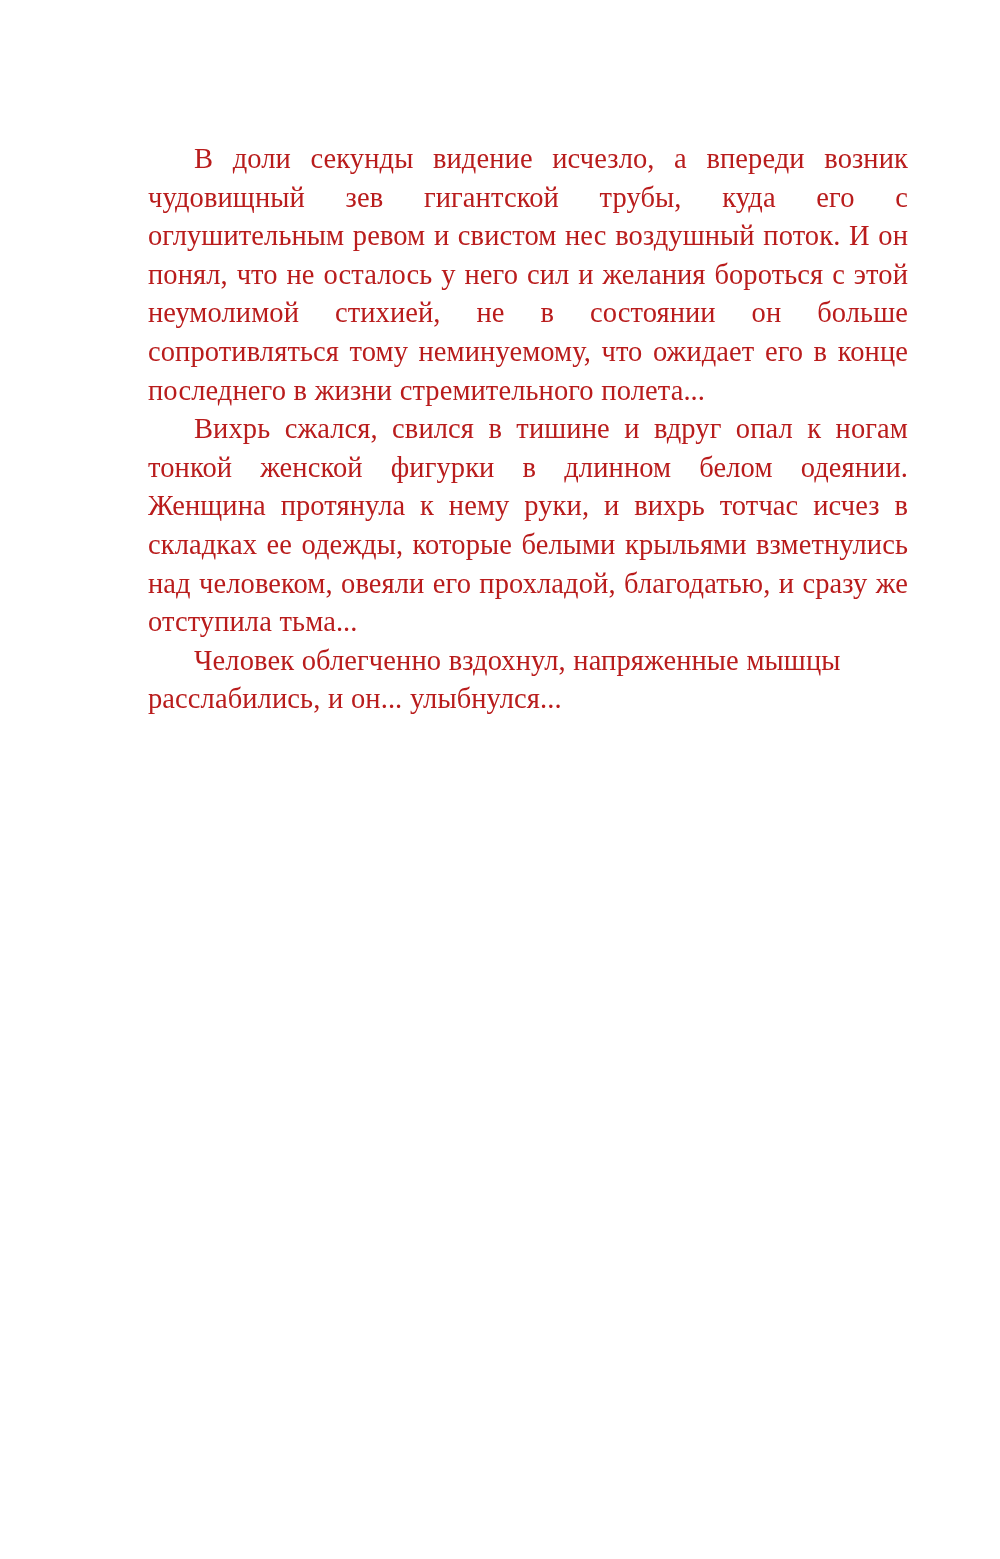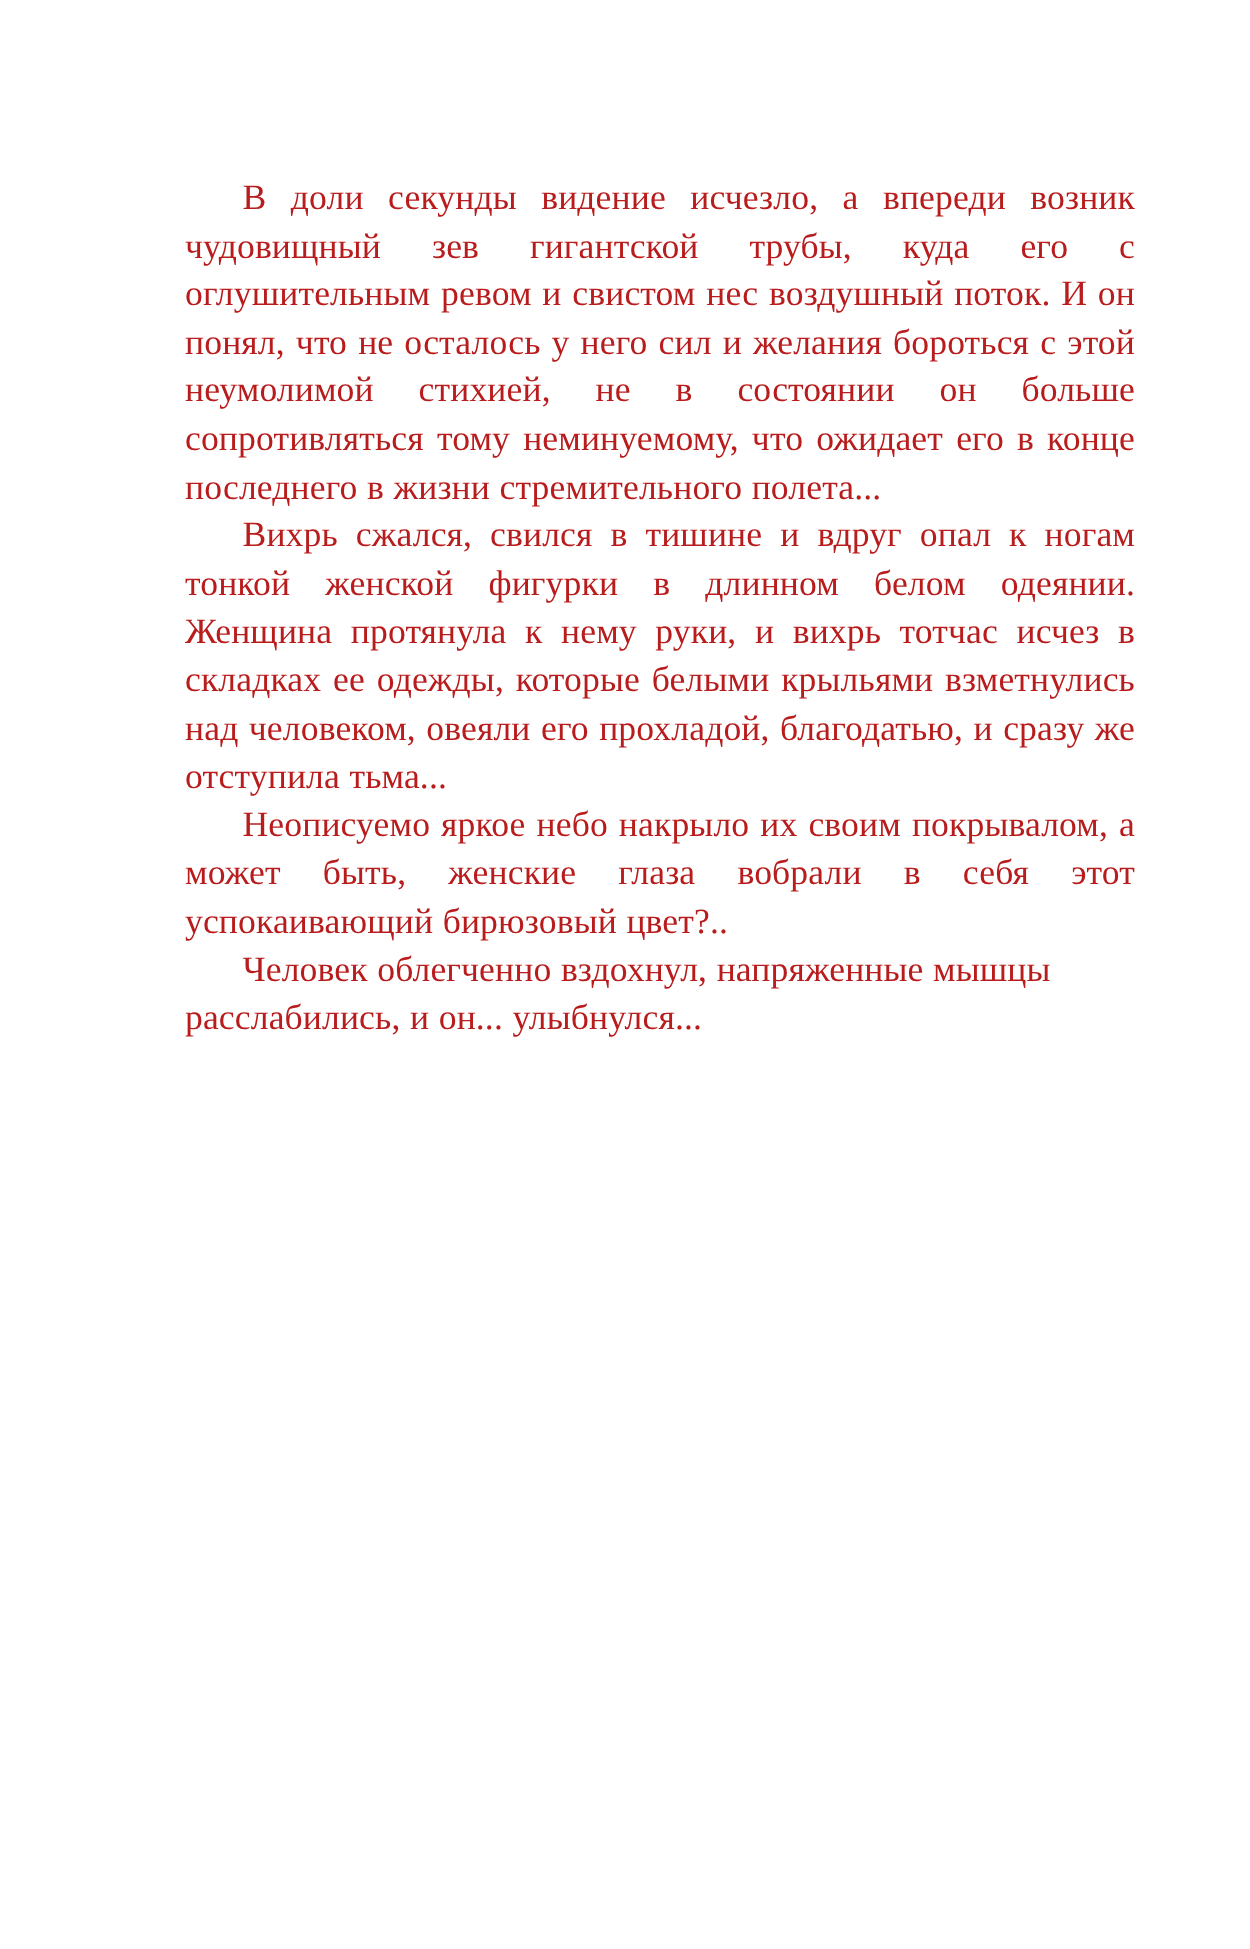--- a/index.html
+++ b/index.html
@@ -41,16 +41,15 @@
     text-align: left;
   }
 </style>
 </head>
 <body>
 
 <div class="page">
   <div class="text-column">
     <p class="para">В доли секунды видение исчезло, а впереди возник чудовищный зев гигантской трубы, куда его с оглушительным ревом и свистом нес воздушный поток. И он понял, что не осталось у него сил и желания бороться с этой неумолимой стихией, не в состоянии он больше сопротивляться тому неминуемому, что ожидает его в конце последнего в жизни стремительного полета...</p>
     <p class="para">Вихрь сжался, свился в тишине и вдруг опал к ногам тонкой женской фигурки в длинном белом одеянии. Женщина протянула к нему руки, и вихрь тотчас исчез в складках ее одежды, которые белыми крыльями взметнулись над человеком, овеяли его прохладой, благодатью, и сразу же отступила тьма...</p>
-    <p class="para">Неописуемо яркое небо накрыло их своим покрывалом, а может быть, женские глаза вобрали в себя этот успокаивающий бирюзовый цвет?..</p>
     <p class="para">Человек облегченно вздохнул, напряженные мышцы расслабились, и он... улыбнулся...</p>
   </div>
 </div>
 
 </body></html>

